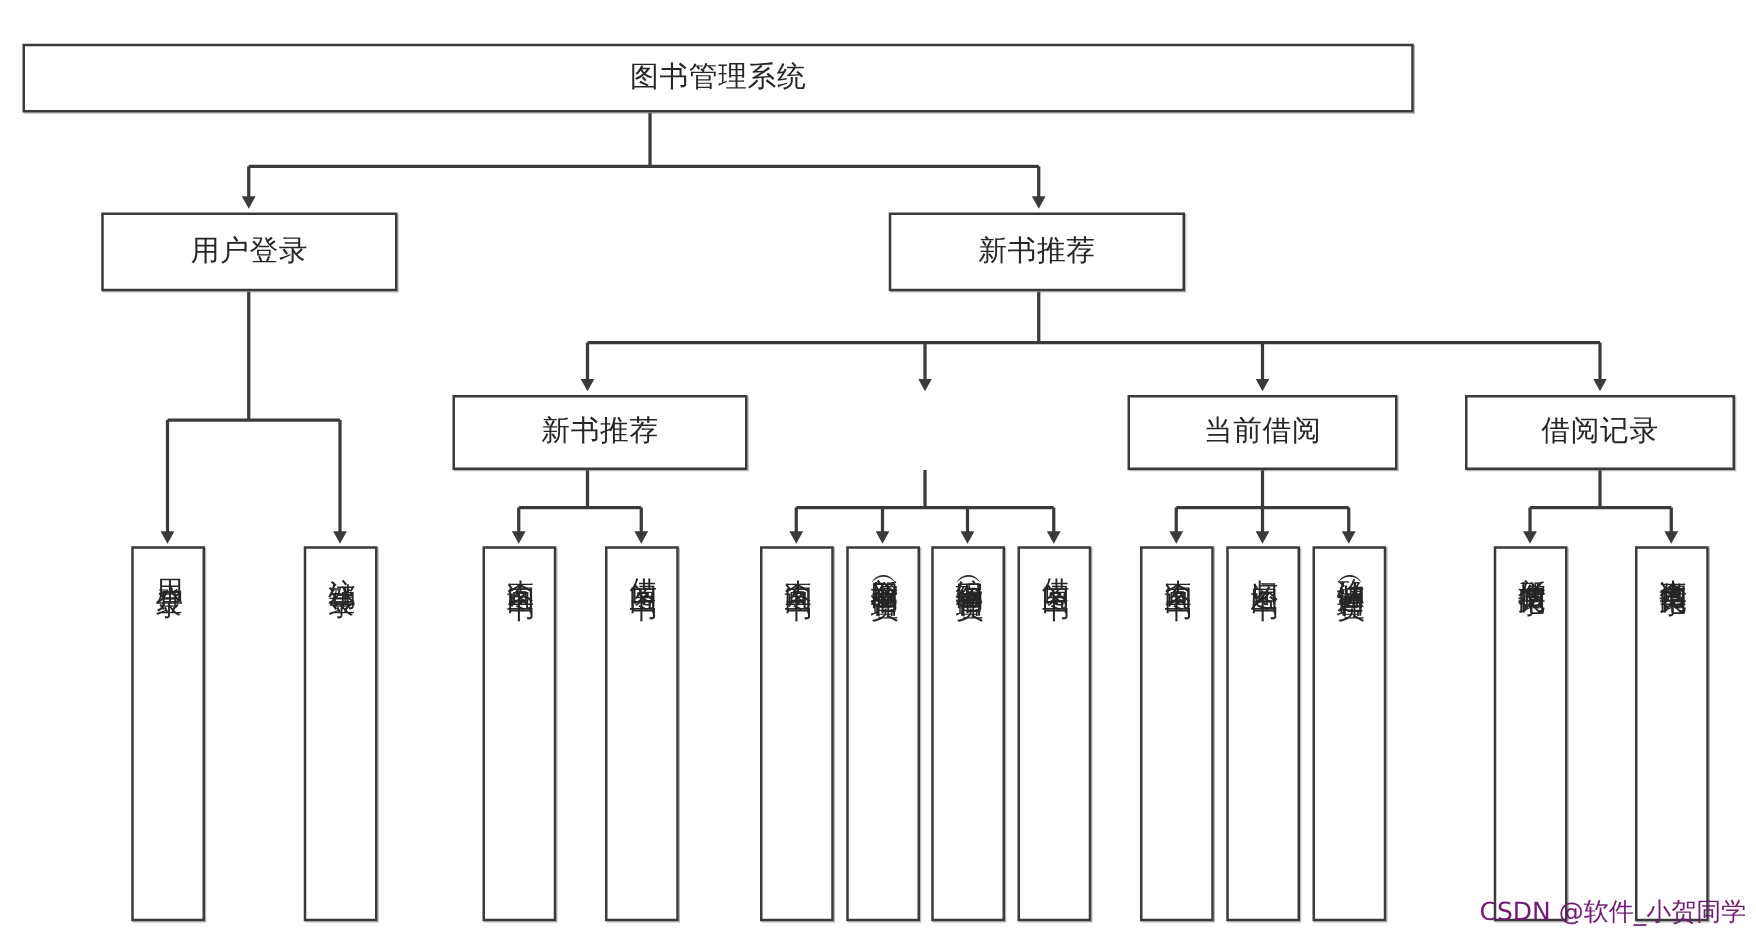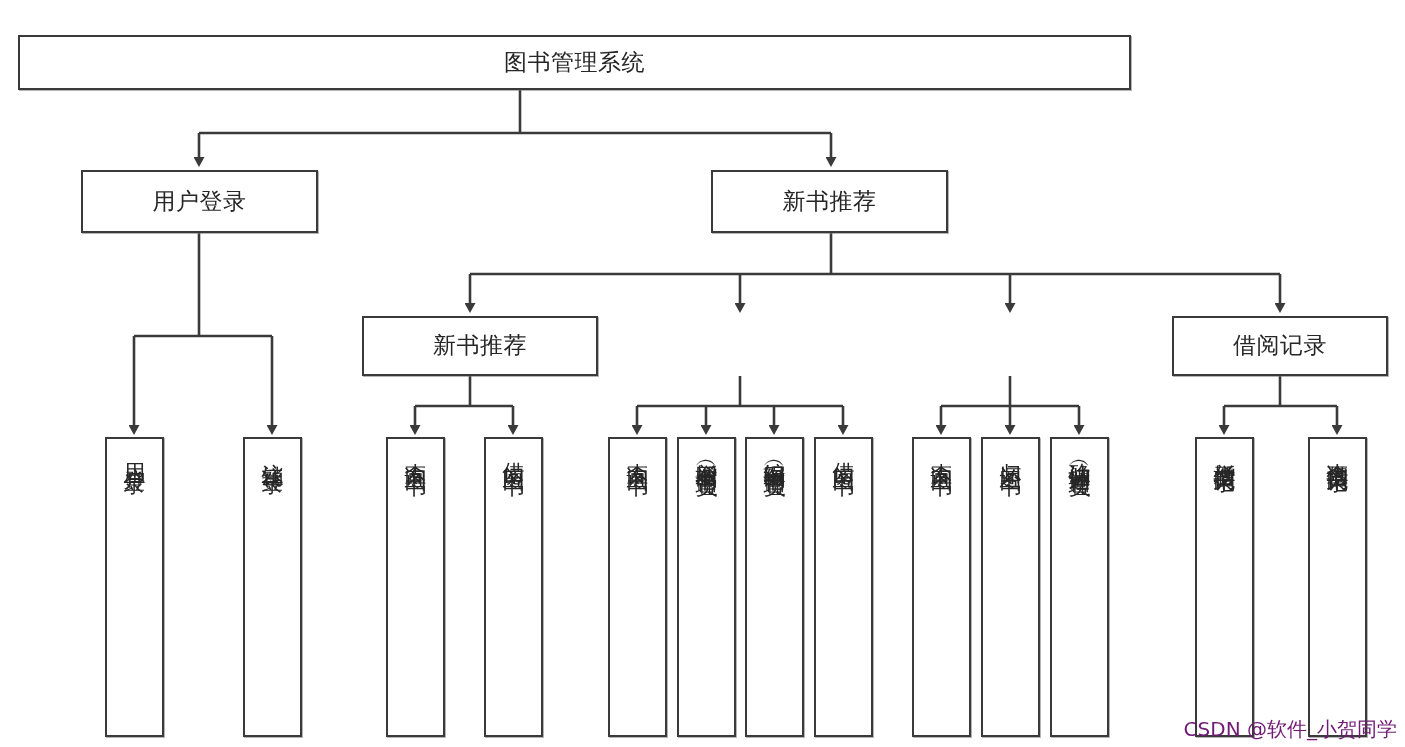--- a/index.html
+++ b/index.html
@@ -141,20 +141,23 @@
 
   <div class="node-box node-h" style="left:711px; top:170px; width:237px; height:63px;">
     <span class="node-label">新书推荐</span>
   </div>
 
   <div class="node-box node-h" style="left:362px; top:316px; width:236px; height:60px;">
     <span class="node-label">新书推荐</span>
   </div>
 
 
+  <div class="node-box node-h" style="left:902px; top:316px; width:216px; height:60px;">
+    <span class="node-label">当前借阅</span>
+  </div>
 
   <div class="node-box node-h" style="left:1172px; top:316px; width:216px; height:60px;">
     <span class="node-label">借阅记录</span>
   </div>
 
   <div class="node-box node-v" style="left:105px; top:437px; width:59px; height:300px;">
     <span class="node-label">用户登录</span>
   </div>
 
   <div class="node-box node-v" style="left:243px; top:437px; width:59px; height:300px;">

